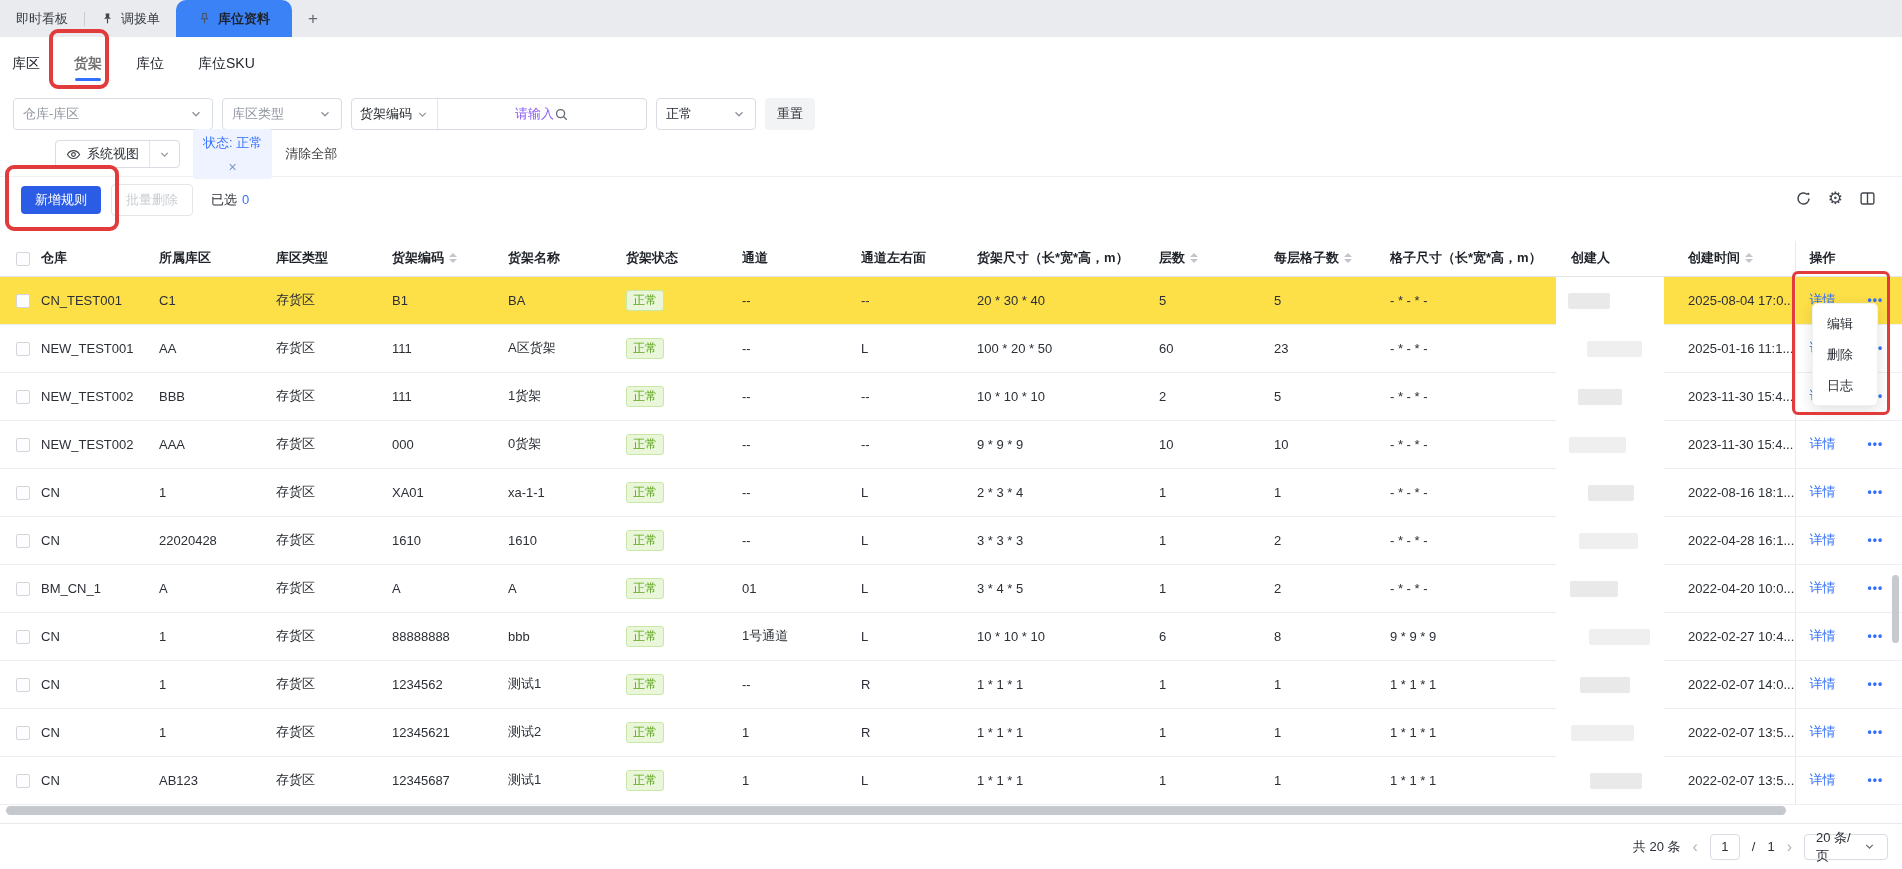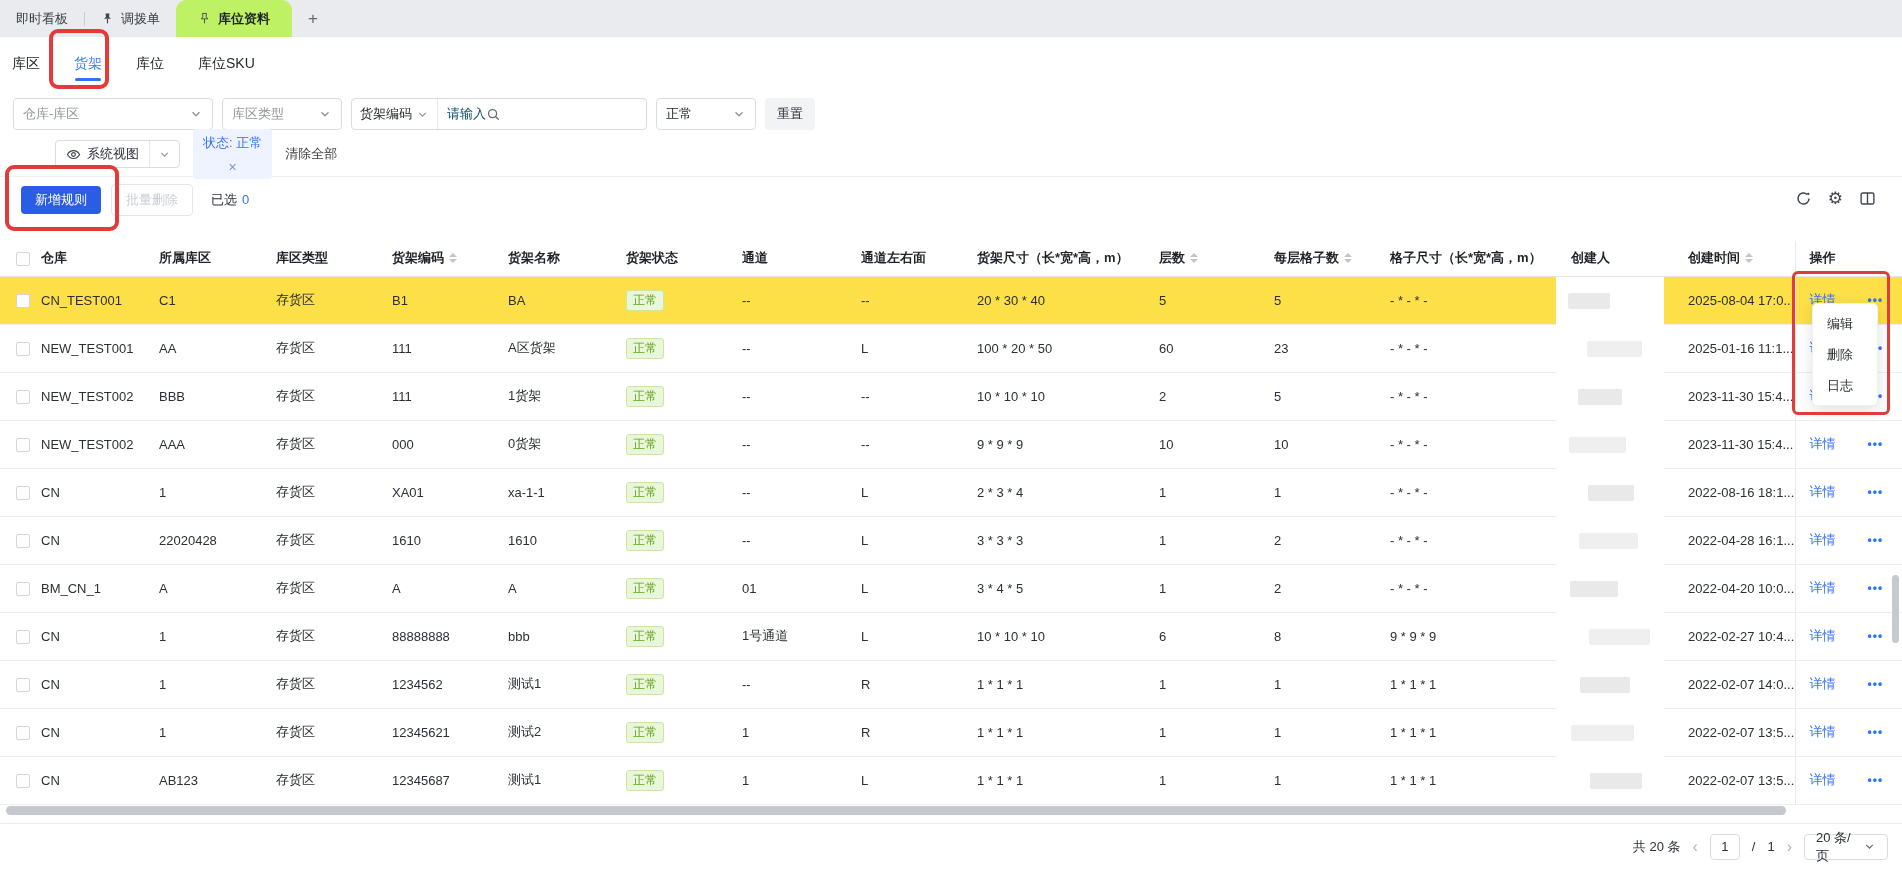--- a/index.html
+++ b/index.html
@@ -3,40 +3,40 @@
 <meta charset="utf-8">
 <style>
   * { box-sizing: border-box; margin: 0; padding: 0; }
   html,body { background:#fff; }
   body { font-family: "Liberation Sans","DejaVu Sans",sans-serif; color:#1f2329; }
   .screen { position:relative; width:1902px; height:869px; background:#fff; overflow:hidden; }
 
   
   .tabbar { height:37px; background:#e9ebef; display:flex; align-items:stretch; font-size:13px; color:#383c43; }
   .tab { display:flex; align-items:center; gap:7px; padding:0 16px; cursor:default; }
-  .tab.active { background:#bef264; border-radius:10px 10px 0 0; font-weight:bold; color:#1f2329; padding:0 22px; }
+  .tab.active { background:#3b82f6; border-radius:10px 10px 0 0; font-weight:bold; color:#1f2329; padding:0 22px; }
   .tab-sep { width:1px; height:14px; background:#c8ccd3; align-self:center; }
   .tab-add { display:flex; align-items:center; padding:0 16px; font-size:17px; color:#646a73; }
 
   
   .subnav { height:53px; display:flex; align-items:center; gap:30px; padding-left:10px; font-size:14px; background:#fff; }
   .subnav .nav-item { position:relative; color:#1f2329; padding:14px 2px; }
-  .subnav .nav-item.active { color:#3b82f6; font-weight:normal; }
+  .subnav .nav-item.active { color:#737373; font-weight:bold; }
   .subnav .nav-item.active::after { content:""; position:absolute; left:50%; transform:translateX(-50%); bottom:6px; width:26px; height:3px; border-radius:2px; background:#3370ff; }
 
   
   .filter-row { margin:8px 0 0 13px; display:flex; gap:9px; height:32px; font-size:13px; }
   .select-box { display:flex; align-items:center; justify-content:space-between; border:1px solid #d8dce3; border-radius:4px; padding:0 9px; color:#8f959e; background:#fff; }
   .select-box .val { color:#1f2329; }
   .sel-warehouse { width:200px; }
   .sel-zonetype  { width:120px; }
   .sel-status    { width:100px; }
   .combo { display:flex; border:1px solid #d8dce3; border-radius:4px; background:#fff; width:296px; }
   .combo .combo-select { display:flex; align-items:center; justify-content:space-between; width:86px; padding:0 8px; border-right:1px solid #e2e5ea; color:#1f2329; }
-  .combo .combo-input { flex:1; display:flex; align-items:center; justify-content:flex-start; padding:0 9px; color:#0c4a6e; }
+  .combo .combo-input { flex:1; display:flex; align-items:center; justify-content:center; padding:0 9px; color:#8b5cf6; }
   .btn-reset { width:50px; background:#f2f3f5; border:none; border-radius:4px; color:#2b2f36; font-size:13px; }
 
   
   .view-row { margin:10px 0 0 13px; display:flex; align-items:center; gap:13px; height:28px; font-size:13px;padding-left:42px; }
   .view-select { display:flex; align-items:stretch; border:1px solid #d8dce3; border-radius:4px; height:28px; }
   .view-main { display:flex; align-items:center; gap:6px; padding:0 10px; color:#2b2f36; }
   .view-caret { display:flex; align-items:center; padding:0 8px; border-left:1px solid #e2e5ea; }
   .filter-tag { display:flex; align-items:center; gap:8px; background:#eef3ff; border-radius:3px; padding:5px 10px; color:#3370ff;flex-direction:column; }
   .filter-tag .x { color:#7d95c8; font-size:14px; line-height:1; }
   .clear-all { color:#404040; }

